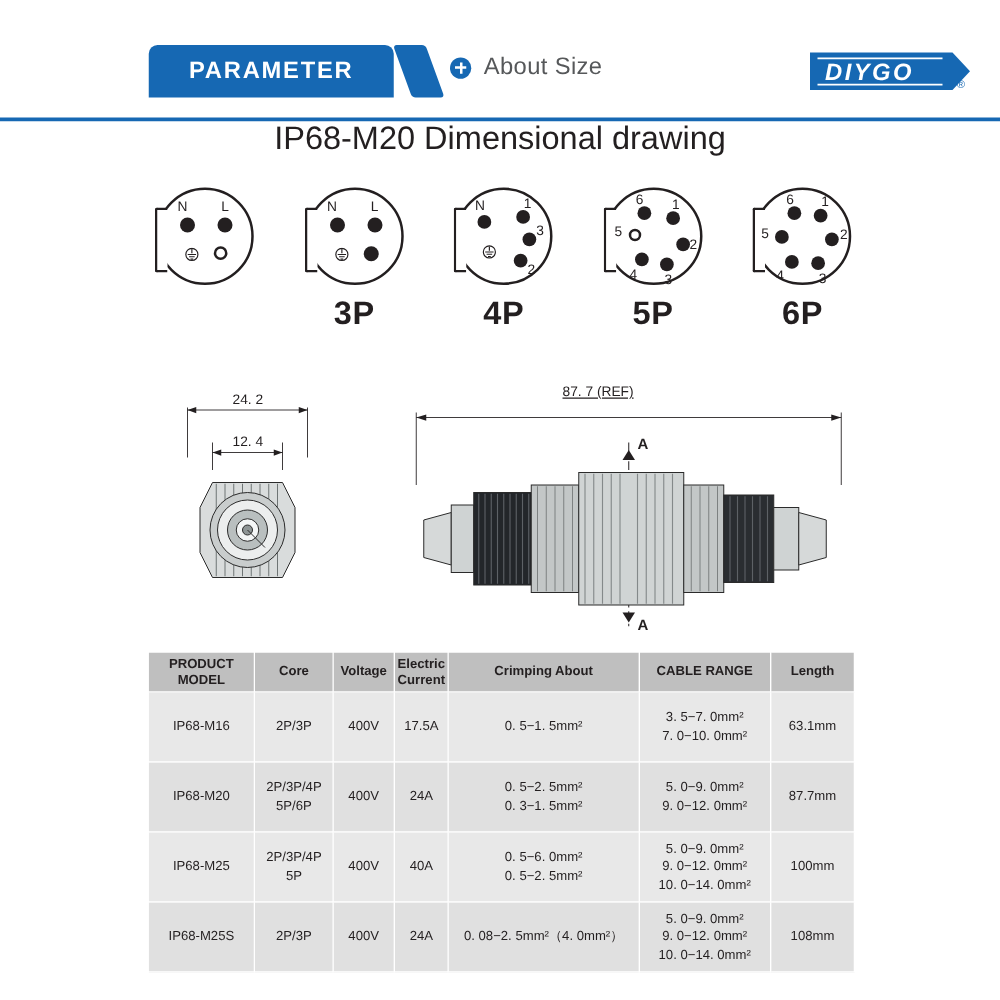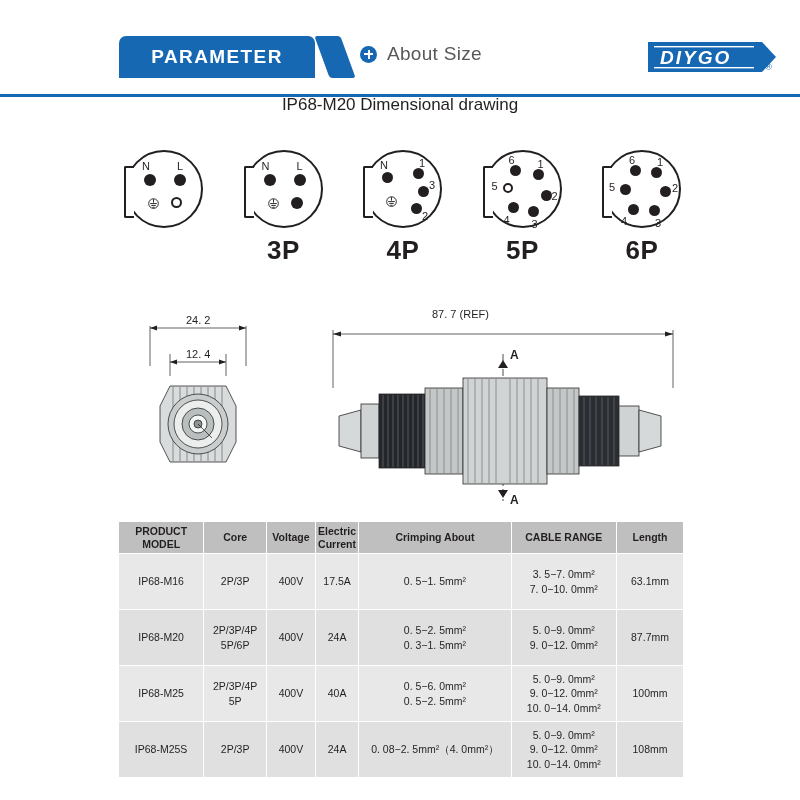--- a/index.html
+++ b/index.html
@@ -80,21 +80,21 @@
     left: 0; top: 78px;
     width: 800px; height: 3px;
     background: #1668b3;
   }
 
   
   .main-title {
     position: absolute;
     top: 95px; left: 0; width: 800px;
     text-align: center;
-    font-size: 17px;
+    font-size: 26px;
     color: #231f20;
   }
 
   
   .pins {
     position: absolute;
     top: 150px; left: 118px;
     width: 570px; height: 135px;
     display: flex;
     justify-content: space-between;
@@ -433,21 +433,21 @@
         <line x1="271" y1="89" x2="271" y2="157"></line>
           <line x1="277" y1="89" x2="277" y2="157"></line>
         <line x1="283" y1="89" x2="283" y2="157"></line>
           <line x1="289" y1="89" x2="289" y2="157"></line>
       </g>
 
       <rect x="294" y="98" width="20" height="50" fill="#cfd3d3"></rect>
       <path d="M314,102 L314,144 L336,138 L336,108 Z" fill="#d6d9d9"></path>
     </g>
   </svg>
-  <span class="dim-text" style="left:432px;top:8px;">87. 7 (REF)</span>
+  <span class="dim-text" style="left:450px;top:8px;text-decoration:underline;">87. 7 (REF)</span>
   <span class="section-a" style="left:510px;top:48px;">A</span>
   <span class="section-a" style="left:510px;top:193px;">A</span>
 </div>
 
 <table class="spec">
   <thead>
     <tr>
       <th class="c-model">PRODUCT MODEL</th>
       <th class="c-core">Core</th>
       <th class="c-volt">Voltage</th>

